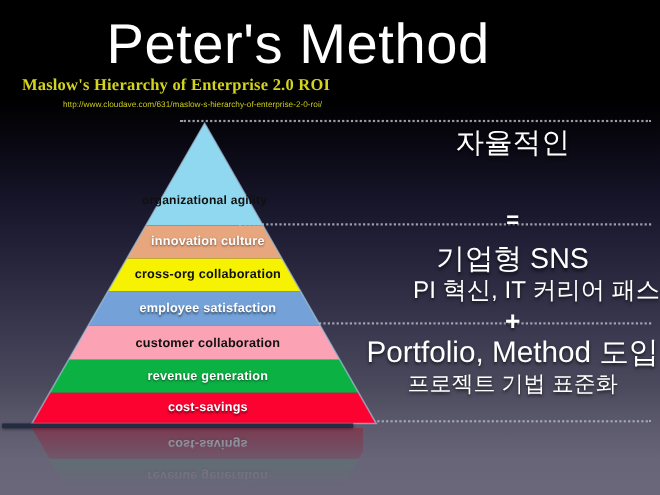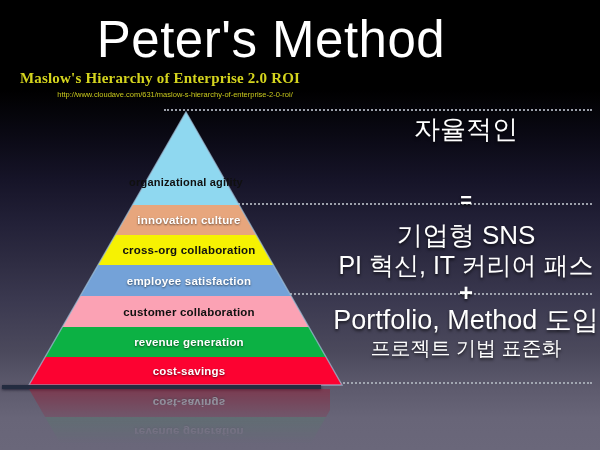--- a/index.html
+++ b/index.html
@@ -69,21 +69,21 @@
     top:-5px;transform:scaleY(-1);filter:saturate(.55) brightness(.95);
   }
   .rline{
     position:absolute;left:332px;width:268px;text-align:center;color:#fff;
     text-shadow:0 2px 3px rgba(0,0,0,.65);white-space:nowrap;
   }
   #rl1{top:112px;font-size:26px;}
   #rl2{top:156px;font-size:26px;}
   #op1{top:189px;font-size:20px;font-weight:bold;}
   #rl3{top:218px;font-size:26px;}
-  #rl4{top:249px;font-size:25px;}
+  #rl4{top:249px;font-size:22px;text-align:right;}
   #op2{top:279px;font-size:24px;font-weight:bold;}
   #rl5{top:302px;font-size:27px;}
   #rl6{top:335px;font-size:20px;}
 </style>
 </head>
 <body>
 
 <div class="slide">
 
   <div class="title">Peter's Method</div>

